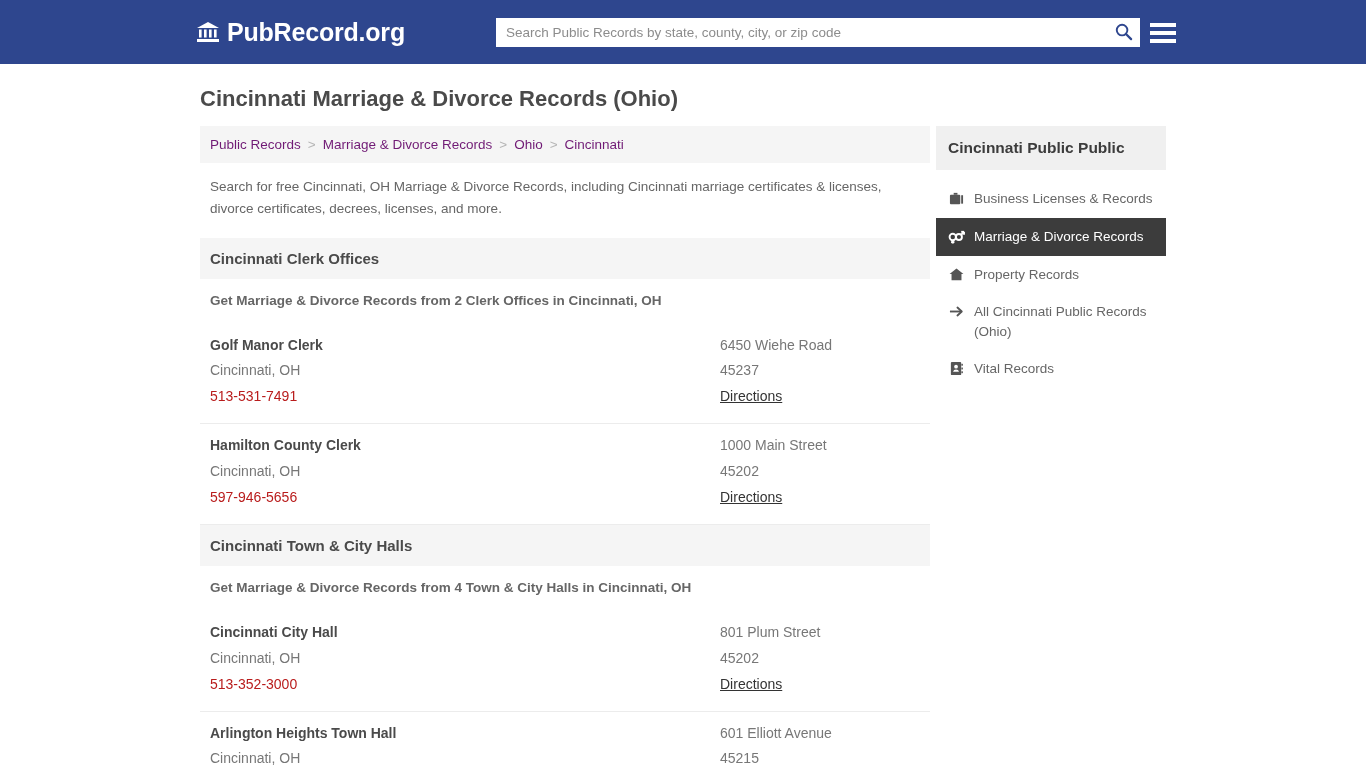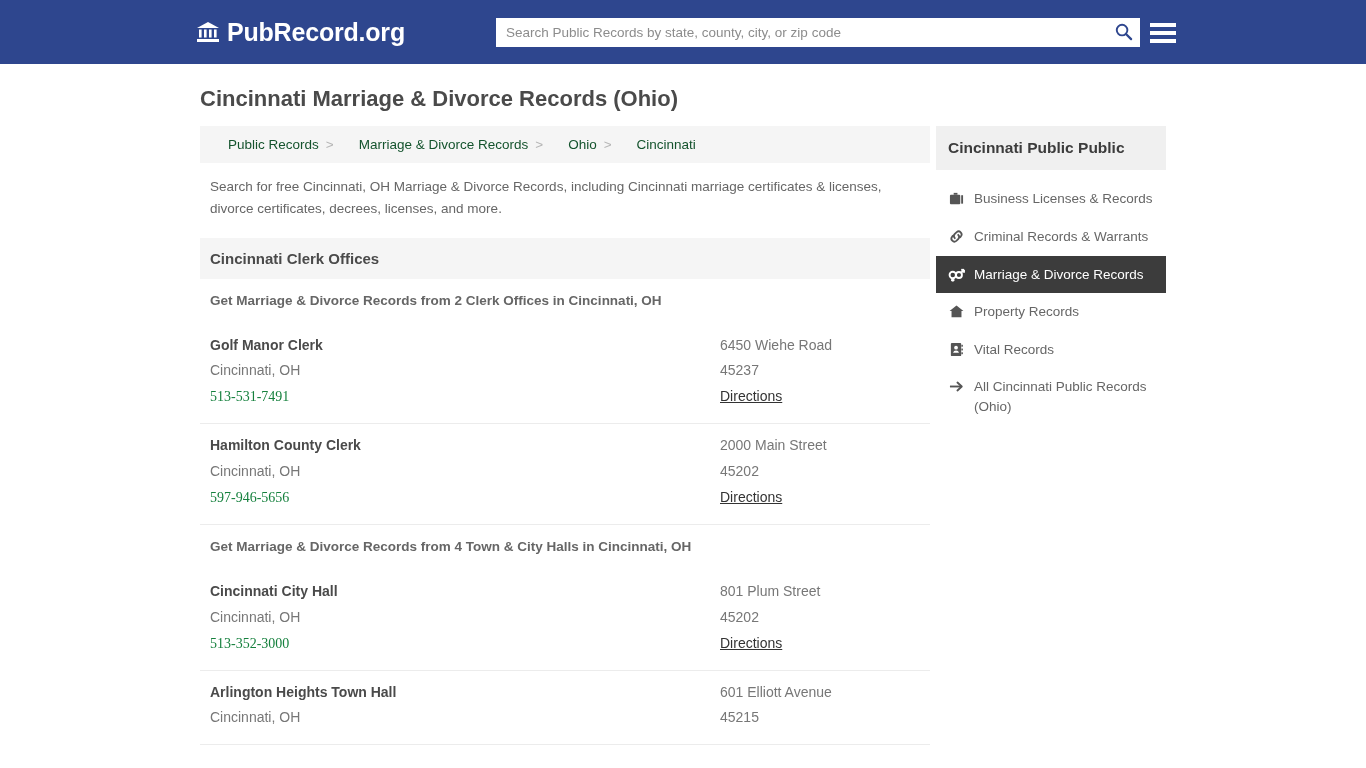--- a/index.html
+++ b/index.html
@@ -126,24 +126,23 @@
   .side-col { width: 230px; margin-left: 6px; }
 
   
   .breadcrumb {
     background: #f5f5f5;
     padding: 11px 10px;
     font-size: 13.5px;
     color: #555555;
   }
   .breadcrumb a {
-    color: #14532d;
+    color: #701a75;
     text-decoration: none;
     cursor: pointer;
-    margin-left: 18px;
   }
   .crumb-sep {
     color: #b5b5b5;
     margin: 0 7px;
   }
 
   .intro {
     font-size: 13.5px;
     line-height: 1.6;
     color: #666666;
@@ -180,23 +179,22 @@
     color: #4a4a4a;
     line-height: 1.85;
   }
   .listing-line {
     font-size: 14px;
     color: #777777;
     line-height: 1.85;
   }
   .listing-phone {
     font-size: 14px;
-    color: #15803d;
-    line-height: 1.85;
-    font-family: Liberation Serif, serif;
+    color: #b91c1c;
+    line-height: 1.85;
   }
   .listing-street {
     font-size: 14px;
     color: #777777;
     line-height: 1.85;
   }
   .listing-zip {
     font-size: 14px;
     color: #777777;
     line-height: 1.85;
@@ -308,25 +306,26 @@
               <div><a class="directions">Directions</a></div>
             </div>
           </div>
           <div class="listing">
             <div class="listing-left">
               <div class="listing-name">Hamilton County Clerk</div>
               <div class="listing-line">Cincinnati, OH</div>
               <div class="listing-phone">597-946-5656</div>
             </div>
             <div class="listing-right">
-              <div class="listing-street">2000 Main Street</div>
+              <div class="listing-street">1000 Main Street</div>
               <div class="listing-zip">45202</div>
               <div><a class="directions">Directions</a></div>
             </div>
           </div>
+          <div class="section-head">Cincinnati Town &amp; City Halls</div>
           <div class="section-sub">Get Marriage &amp; Divorce Records from 4 Town &amp; City Halls in Cincinnati, OH</div>
           <div class="listing">
             <div class="listing-left">
               <div class="listing-name">Cincinnati City Hall</div>
               <div class="listing-line">Cincinnati, OH</div>
               <div class="listing-phone">513-352-3000</div>
             </div>
             <div class="listing-right">
               <div class="listing-street">801 Plum Street</div>
               <div class="listing-zip">45202</div>
@@ -351,29 +350,20 @@
       <div class="side-list" id="sidebar-list">
           <div class="side-item">
             <span class="side-icon">
               <svg viewBox="0 0 16 16" width="15" height="15">
                 <rect x="1" y="4" width="11" height="10" rx="1" fill="#555555"></rect>
                 <rect x="5" y="2" width="4" height="2" fill="#555555"></rect>
                 <rect x="13" y="4.5" width="2" height="9" fill="#555555"></rect>
               </svg>
             </span>
             <span>Business Licenses &amp; Records</span>
-          </div>
-          <div class="side-item">
-            <span class="side-icon">
-              <svg viewBox="0 0 16 16" width="15" height="15">
-                <path d="M6.2 9.8a3.2 3.2 0 0 1 0-4.5l2-2a3.2 3.2 0 0 1 4.5 4.5l-1 1" fill="none" stroke="#555555" stroke-width="1.9" stroke-linecap="round"></path>
-                <path d="M9.8 6.2a3.2 3.2 0 0 1 0 4.5l-2 2a3.2 3.2 0 0 1-4.5-4.5l1-1" fill="none" stroke="#555555" stroke-width="1.9" stroke-linecap="round"></path>
-              </svg>
-            </span>
-            <span>Criminal Records &amp; Warrants</span>
           </div>
           <div class="side-item active">
             <span class="side-icon">
               <svg viewBox="0 0 18 16" width="17" height="15">
                 <circle cx="5" cy="8.5" r="3.4" fill="none" stroke="#ffffff" stroke-width="2"></circle>
                 <line x1="5" y1="12" x2="5" y2="15.5" stroke="#ffffff" stroke-width="2"></line>
                 <line x1="3.2" y1="14" x2="6.8" y2="14" stroke="#ffffff" stroke-width="2"></line>
                 <circle cx="11.6" cy="8.5" r="3.2" fill="none" stroke="#ffffff" stroke-width="2"></circle>
                 <line x1="13.8" y1="6.2" x2="17" y2="3" stroke="#ffffff" stroke-width="2"></line>
                 <line x1="14" y1="3" x2="17" y2="3" stroke="#ffffff" stroke-width="2"></line>
@@ -386,36 +376,36 @@
             <span class="side-icon">
               <svg viewBox="0 0 16 16" width="15" height="15">
                 <path d="M8 1.5 0.6 7.4h2.1V14h10.6V7.4h2.1z" fill="#555555"></path>
               </svg>
             </span>
             <span>Property Records</span>
           </div>
           <div class="side-item">
             <span class="side-icon">
               <svg viewBox="0 0 16 16" width="15" height="15">
+                <line x1="1" y1="8" x2="13" y2="8" stroke="#555555" stroke-width="2"></line>
+                <polyline points="9,3.8 13.6,8 9,12.2" fill="none" stroke="#555555" stroke-width="2" stroke-linecap="round" stroke-linejoin="round"></polyline>
+              </svg>
+            </span>
+            <span>All Cincinnati Public Records (Ohio)</span>
+          </div>
+          <div class="side-item">
+            <span class="side-icon">
+              <svg viewBox="0 0 16 16" width="15" height="15">
                 <rect x="2" y="1" width="11" height="14" rx="1" fill="#555555"></rect>
                 <circle cx="7.5" cy="6" r="2" fill="#ffffff"></circle>
                 <path d="M4.3 11.5a3.3 3.3 0 0 1 6.4 0z" fill="#ffffff"></path>
                 <rect x="13.2" y="3" width="1.6" height="2" fill="#555555"></rect>
                 <rect x="13.2" y="7" width="1.6" height="2" fill="#555555"></rect>
                 <rect x="13.2" y="11" width="1.6" height="2" fill="#555555"></rect>
               </svg>
             </span>
             <span>Vital Records</span>
           </div>
-          <div class="side-item">
-            <span class="side-icon">
-              <svg viewBox="0 0 16 16" width="15" height="15">
-                <line x1="1" y1="8" x2="13" y2="8" stroke="#555555" stroke-width="2"></line>
-                <polyline points="9,3.8 13.6,8 9,12.2" fill="none" stroke="#555555" stroke-width="2" stroke-linecap="round" stroke-linejoin="round"></polyline>
-              </svg>
-            </span>
-            <span>All Cincinnati Public Records (Ohio)</span>
-          </div>
         </div>
     </div>
 
   </div>
 </div>
 
 </body></html>

